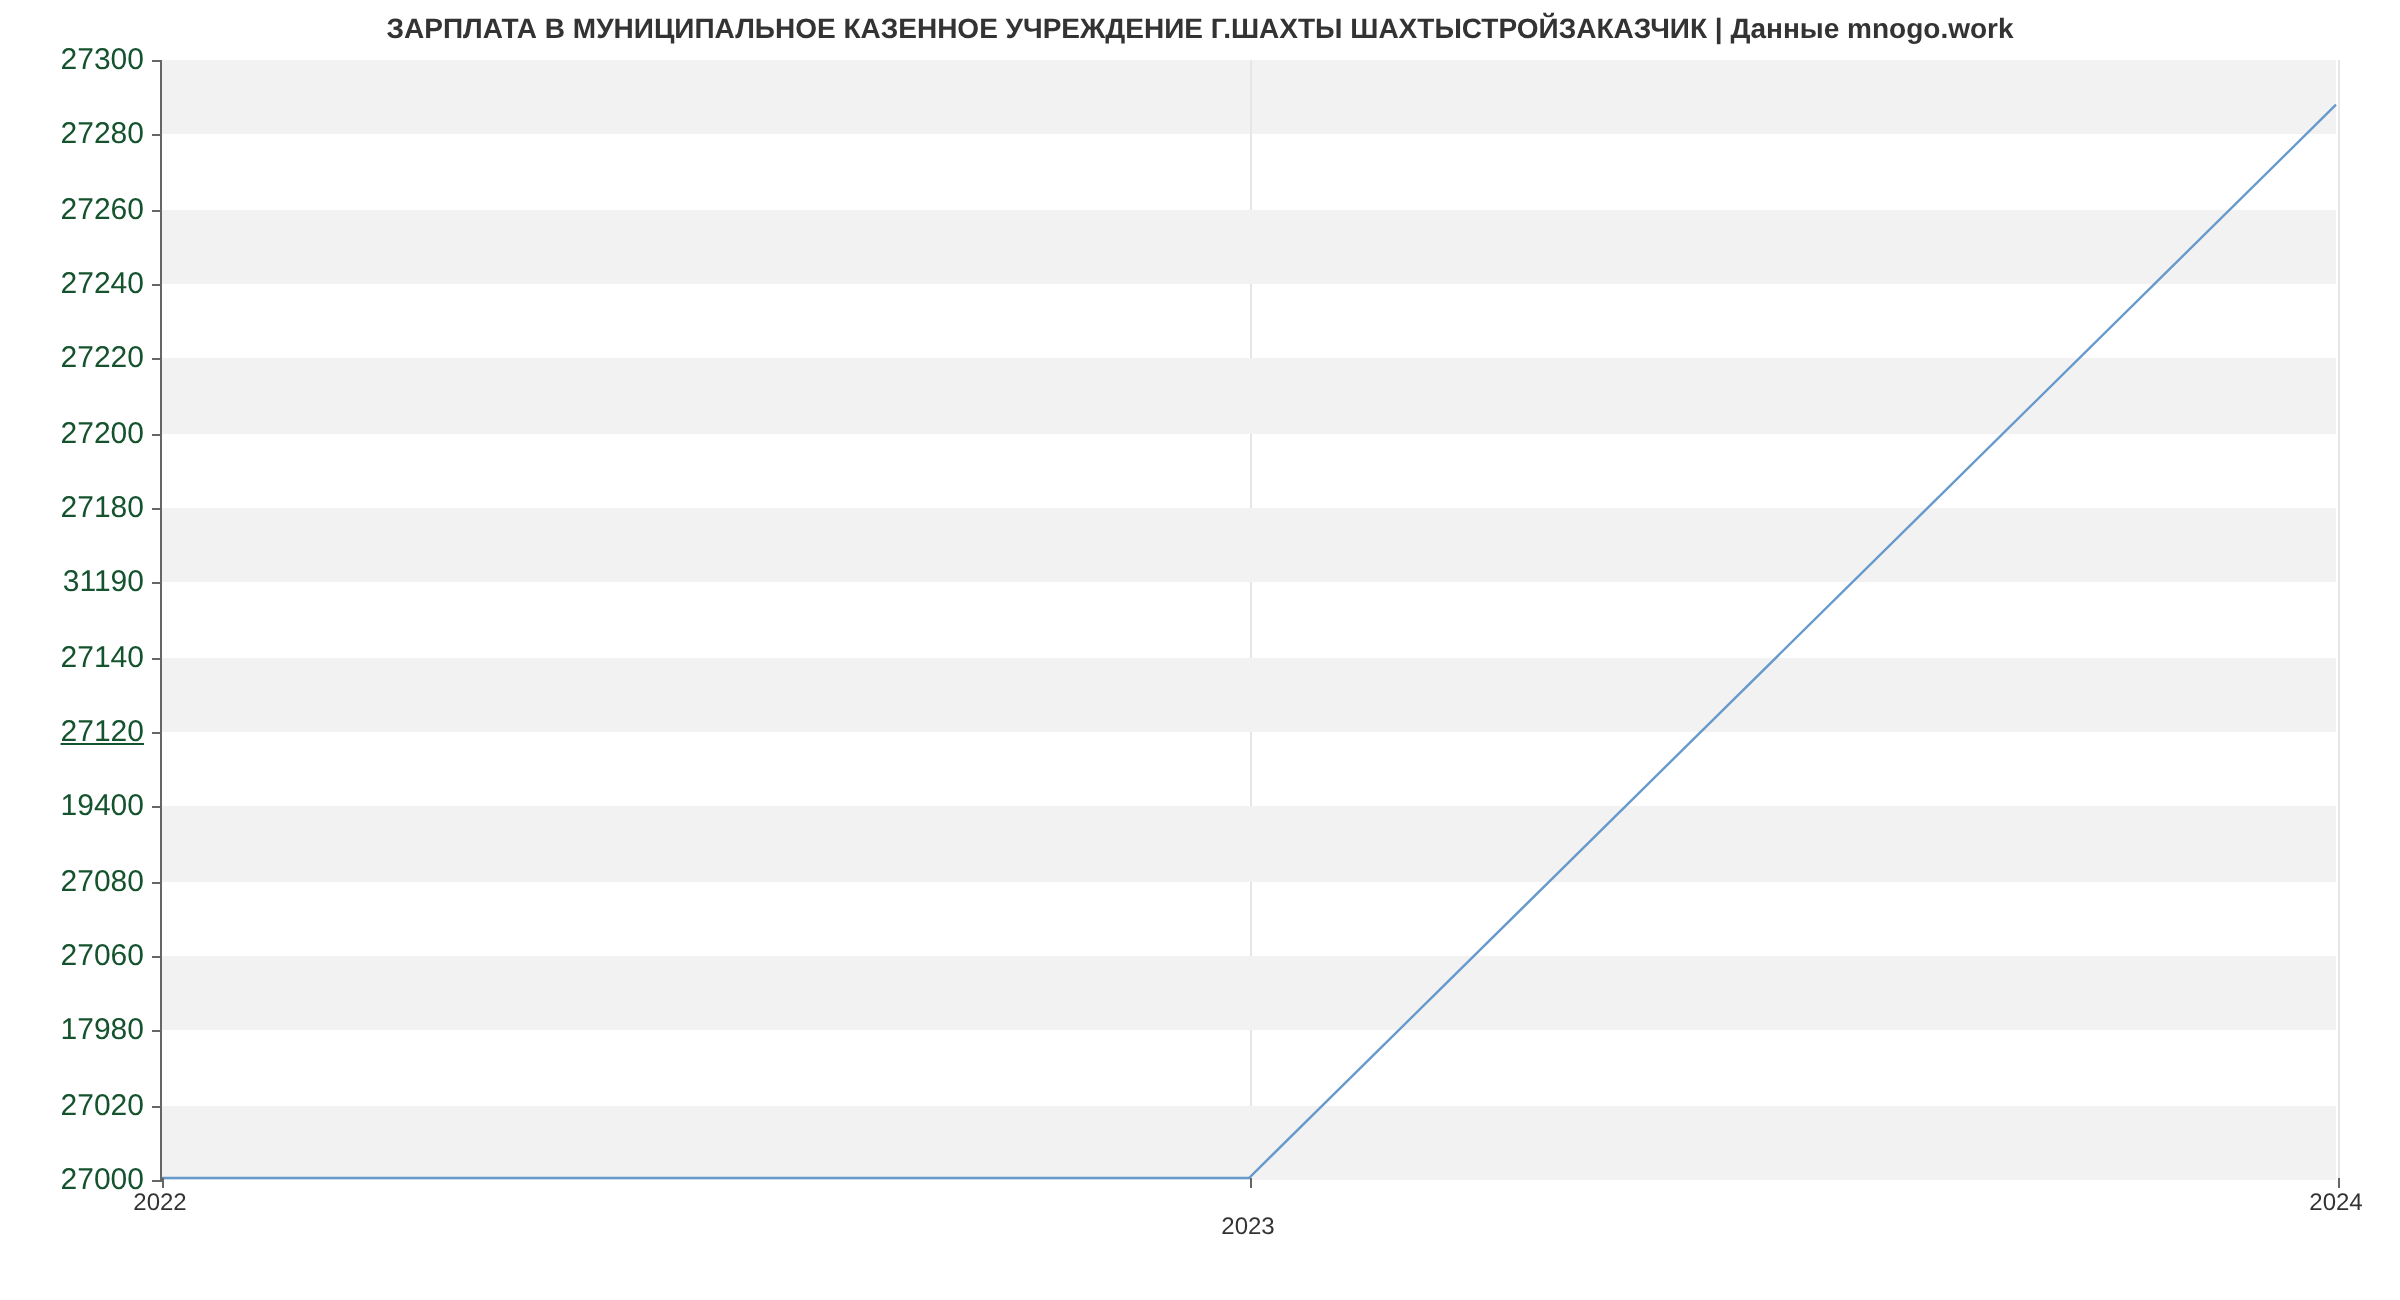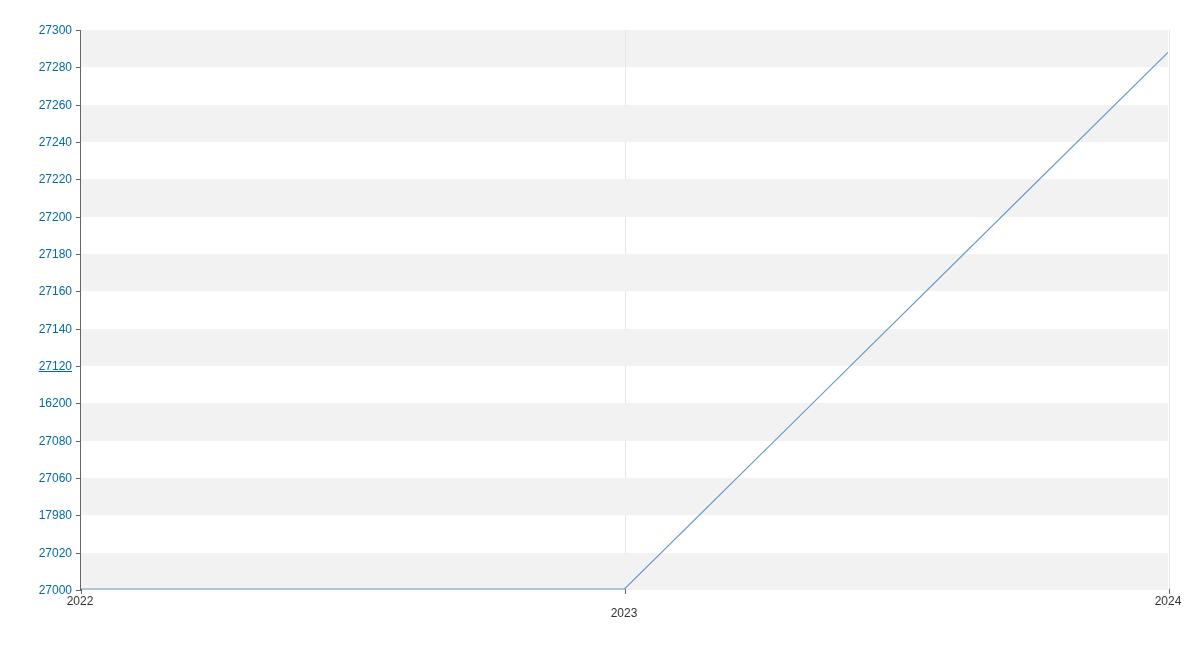--- a/index.html
+++ b/index.html
@@ -51,42 +51,43 @@
     top: 0;
     width: 1px;
     height: 100%;
     background: #e6e6e6;
   }
   .ylabel {
     position: absolute;
     right: 1128px;
     width: auto;
     text-align: right;
-    font-size: 12px;
-    color: #0369a1;
+    font-size: 15px;
+    color: #14532d;
     transform: translateY(-50%);
   }
   .xlabel {
     position: absolute;
     top: 594px;
     font-size: 12px;
     color: #333333;
     transform: translateX(-50%);
   }
   svg.lines {
     position: absolute;
     left: 0; top: 0;
     width: 100%; height: 100%;
     overflow: visible;
   }
 </style>
 </head>
 <body>
 
 <div class="chart-wrap">
+  <div class="title">ЗАРПЛАТА В МУНИЦИПАЛЬНОЕ КАЗЕННОЕ УЧРЕЖДЕНИЕ Г.ШАХТЫ ШАХТЫСТРОЙЗАКАЗЧИК | Данные mnogo.work</div>
 
   <div class="plot-area" id="plot">
       <div class="hband" style="top: 0px; height: 37.3333px;"></div>
       <div class="vgrid" style="left: 1088px;"></div>
       <div class="vgrid" style="left: 544px;"></div>
       <div class="hband" style="top: 74.6667px; height: 37.3333px;"></div>
       <div class="hband" style="top: 149.333px; height: 37.3333px;"></div>
       <div class="hband" style="top: 224px; height: 37.3333px;"></div>
       <div class="hband" style="top: 298.667px; height: 37.3333px;"></div>
       <div class="hband" style="top: 373.333px; height: 37.3333px;"></div>
@@ -113,24 +114,24 @@
       <div class="tick ytick-line" style="top: 0px;"></div>
       <div class="tick xtick-line" style="left: 0px;"></div>
       <div class="tick xtick-line" style="left: 544px;"></div>
       <div class="tick xtick-line" style="left: 1088px;"></div>
     </div>
 <div class="ylabel" style="top: 590px;">27000</div>
     <div class="ylabel" style="top: 552.667px; margin-left: 28px;">27020</div>
     <div class="ylabel" style="top: 515.333px;">17980</div>
     <div class="ylabel" style="top: 478px;">27060</div>
     <div class="ylabel" style="top: 440.667px;">27080</div>
-    <div class="ylabel" style="top: 403.333px;">16200</div>
+    <div class="ylabel" style="top: 403.333px;">19400</div>
     <div class="ylabel" style="top: 366px; text-decoration: underline;">27120</div>
     <div class="ylabel" style="top: 328.667px;">27140</div>
-    <div class="ylabel" style="top: 291.333px;">27160</div>
+    <div class="ylabel" style="top: 291.333px;">31190</div>
     <div class="ylabel" style="top: 254px;">27180</div>
     <div class="ylabel" style="top: 216.667px;">27200</div>
     <div class="ylabel" style="top: 179.333px;">27220</div>
     <div class="ylabel" style="top: 142px;">27240</div>
     <div class="ylabel" style="top: 104.667px;">27260</div>
     <div class="ylabel" style="top: 67.3333px;">27280</div>
     <div class="ylabel" style="top: 30px;">27300</div>
     <div class="xlabel" style="left: 80px;">2022</div>
     <div class="xlabel" style="left: 624px; margin-top: 12px;">2023</div>
     <div class="xlabel" style="left: 1168px;">2024</div>

